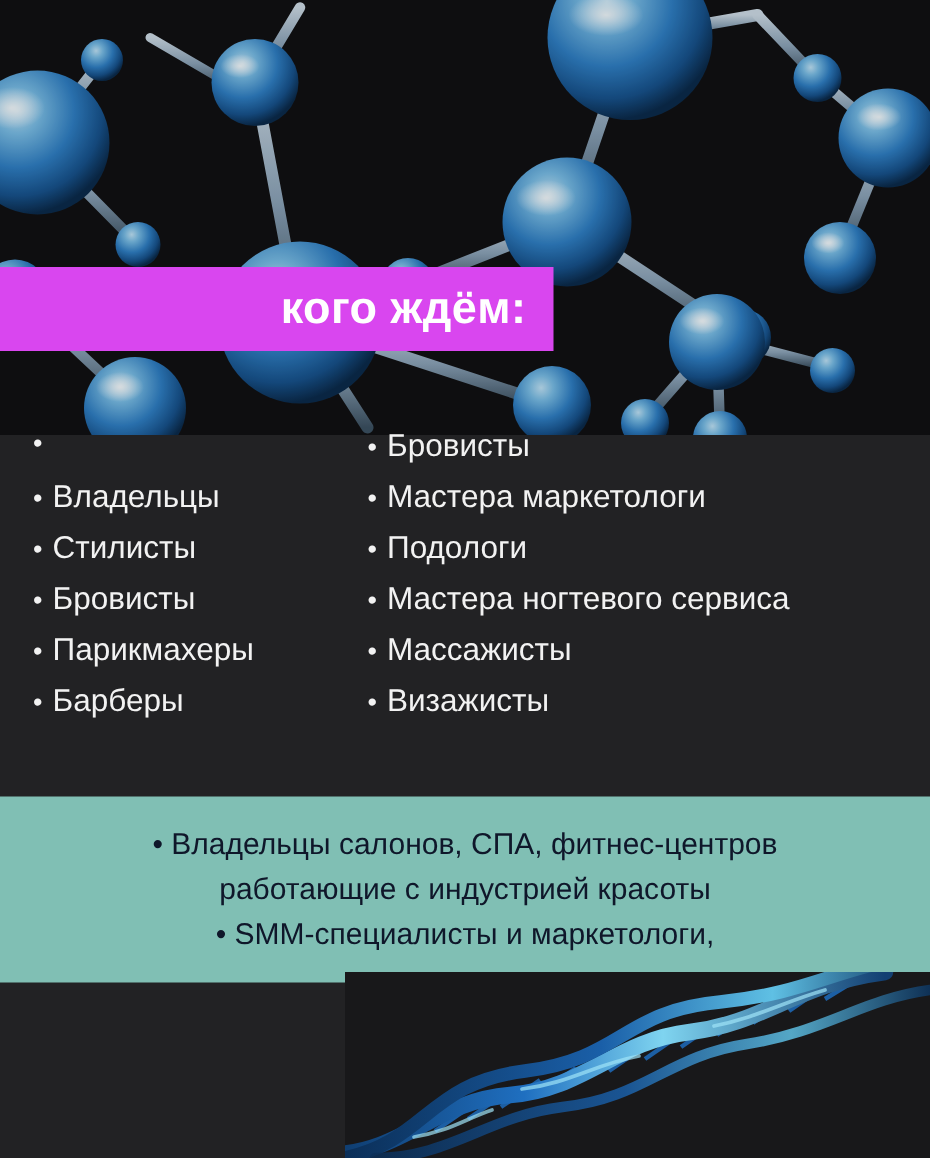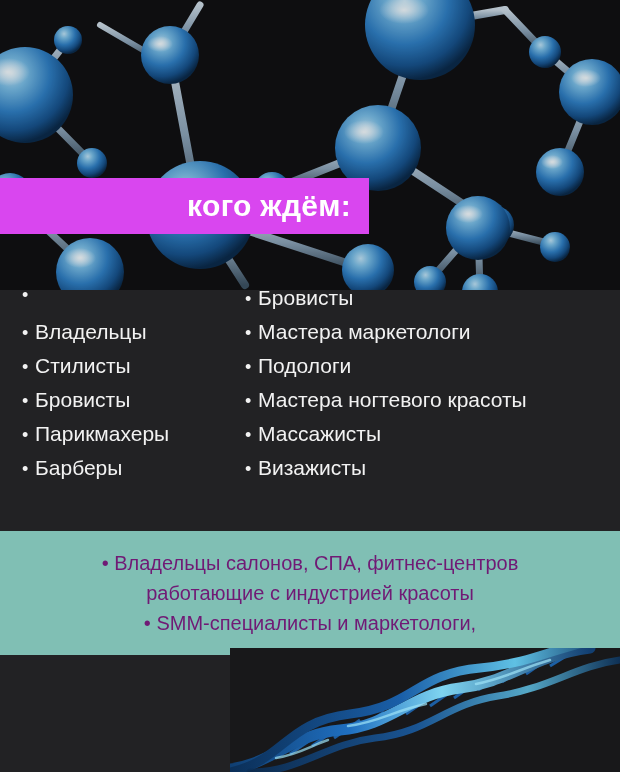--- a/index.html
+++ b/index.html
@@ -91,21 +91,21 @@
     top: 531px;
     width: 620px;
     height: 124px;
     background: #80BFB4;
     display: flex;
     flex-direction: column;
     align-items: center;
     justify-content: center;
   }
   .teal-line {
-    color: #701a75;
+    color: #0f172a;
     font-size: 20px;
     line-height: 30px;
     white-space: nowrap;
     text-align: center;
   }
 </style>
 </head>
 <body>
 
 <div class="poster">
@@ -238,21 +238,21 @@
       <div class="li">
         <span class="dot">•</span>
         <span class="txt">Мастера маркетологи</span>
       </div>
       <div class="li">
         <span class="dot">•</span>
         <span class="txt">Подологи</span>
       </div>
       <div class="li">
         <span class="dot">•</span>
-        <span class="txt">Мастера ногтевого красоты</span>
+        <span class="txt">Мастера ногтевого сервиса</span>
       </div>
       <div class="li">
         <span class="dot">•</span>
         <span class="txt">Массажисты</span>
       </div>
       <div class="li">
         <span class="dot">•</span>
         <span class="txt">Визажисты</span>
       </div>
     </div>

